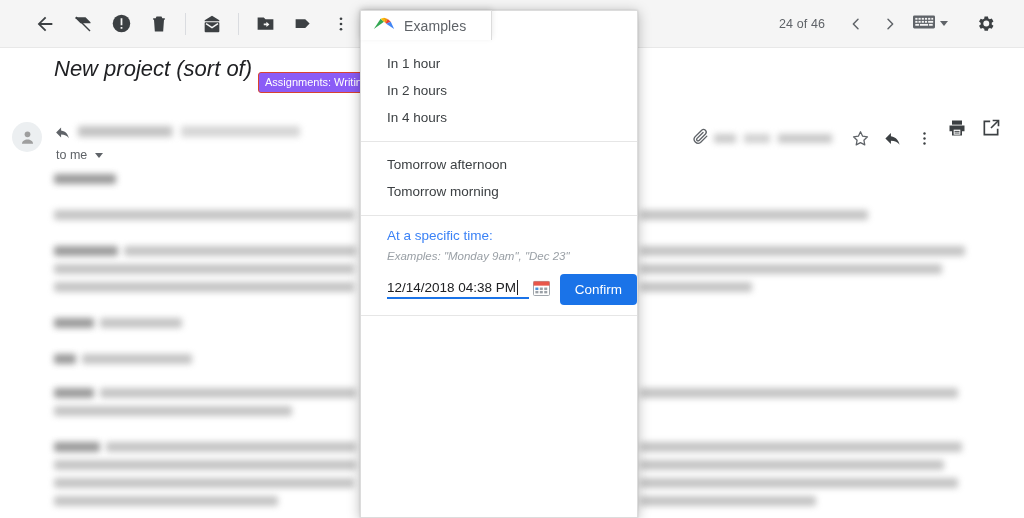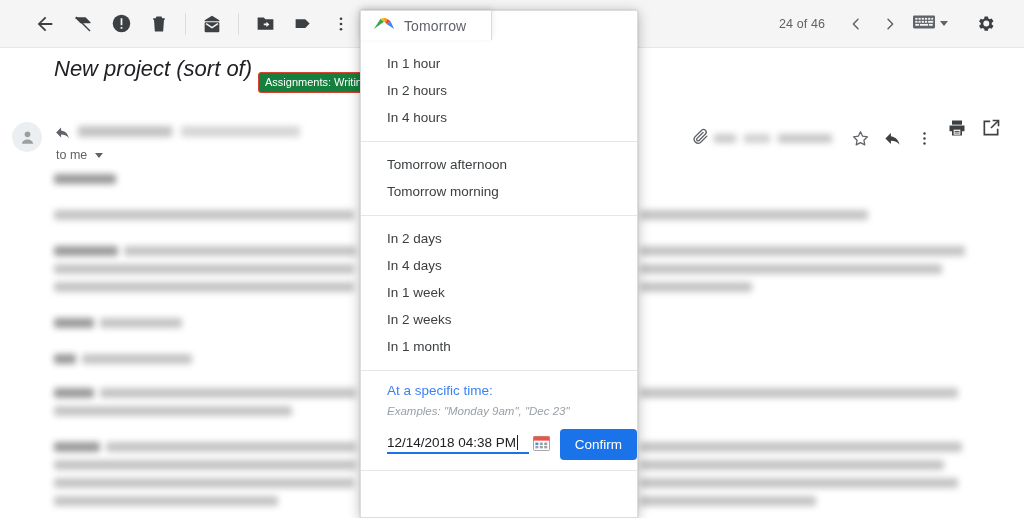--- a/index.html
+++ b/index.html
@@ -32,21 +32,21 @@
   .gear { margin-left: 18px; cursor: pointer; }
 
   
   .subject-row { position: absolute; left: 0; top: 48px; width: 1024px; height: 56px; }
   .subject {
     position: absolute; left: 54px; top: 8px;
     font-size: 22px; color: #202124; font-weight: 400; white-space: nowrap; font-style: italic;
   }
   .label-chip {
     position: absolute; left: 258px; top: 72px;
-    background: #15803d; color: #fff; font-size: 11px; padding: 3px 6px 4px 6px;
+    background: #8b5cf6; color: #fff; font-size: 11px; padding: 3px 6px 4px 6px;
     border-radius: 3px; white-space: nowrap; overflow: hidden; width: 112px;
     border: 1px solid #d94330;
   }
   .subj-icons { position: absolute; right: 16px; top: 63px; display: flex; align-items: center; }
   .subj-icons .ticon { width: 34px; height: 34px; color: #3c4043; }
 
   
   .msg-head { position: absolute; left: 0; top: 112px; width: 954px; height: 54px; }
   .avatar {
     position: absolute; left: 12px; top: 10px; width: 30px; height: 30px;
@@ -340,27 +340,20 @@
         <div class="opt">In 1 hour</div>
         <div class="opt">In 2 hours</div>
         <div class="opt">In 4 hours</div>
       </div>
 
       <div class="grp">
         <div class="opt">Tomorrow afternoon</div>
         <div class="opt">Tomorrow morning</div>
       </div>
 
-      <div class="grp">
-        <div class="opt">In 2 days</div>
-        <div class="opt">In 4 days</div>
-        <div class="opt">In 1 week</div>
-        <div class="opt">In 2 weeks</div>
-        <div class="opt">In 1 month</div>
-      </div>
 
       <div class="spec">
         <div class="spec-title">At a specific time:</div>
         <div class="spec-ex">Examples: "Monday 9am", "Dec 23"</div>
         <div class="inp-row">
           <div class="date-field">
             <span class="date-text">12/14/2018 04:38 PM</span>
             <span class="cursor-bar"></span>
           </div>
           <span class="cal-ico">
@@ -386,16 +379,16 @@
   <div class="pop-tab">
     <span>
       <svg width="22" height="15" viewBox="0 0 26 16">
         <path d="M1 14.5 L9 2.5 L13 6 Z" fill="#34a853"></path>
         <path d="M9 2.5 L13 1.2 L13.6 6.4 L13 6 Z" fill="#fbbc05"></path>
         <path d="M13 1.2 L17.5 2.6 L14.6 7.2 L13.6 6.4 Z" fill="#f29900"></path>
         <path d="M17.5 2.6 L21 6 L15.6 8.2 L14.6 7.2 Z" fill="#ea4335"></path>
         <path d="M21 6 L25 14.5 L15.6 8.2 Z" fill="#4285f4"></path>
       </svg>
     </span>
-    <span class="brand">Tomorrow</span>
+    <span class="brand">Examples</span>
   </div>
 
 </div>
 
 </body></html>

